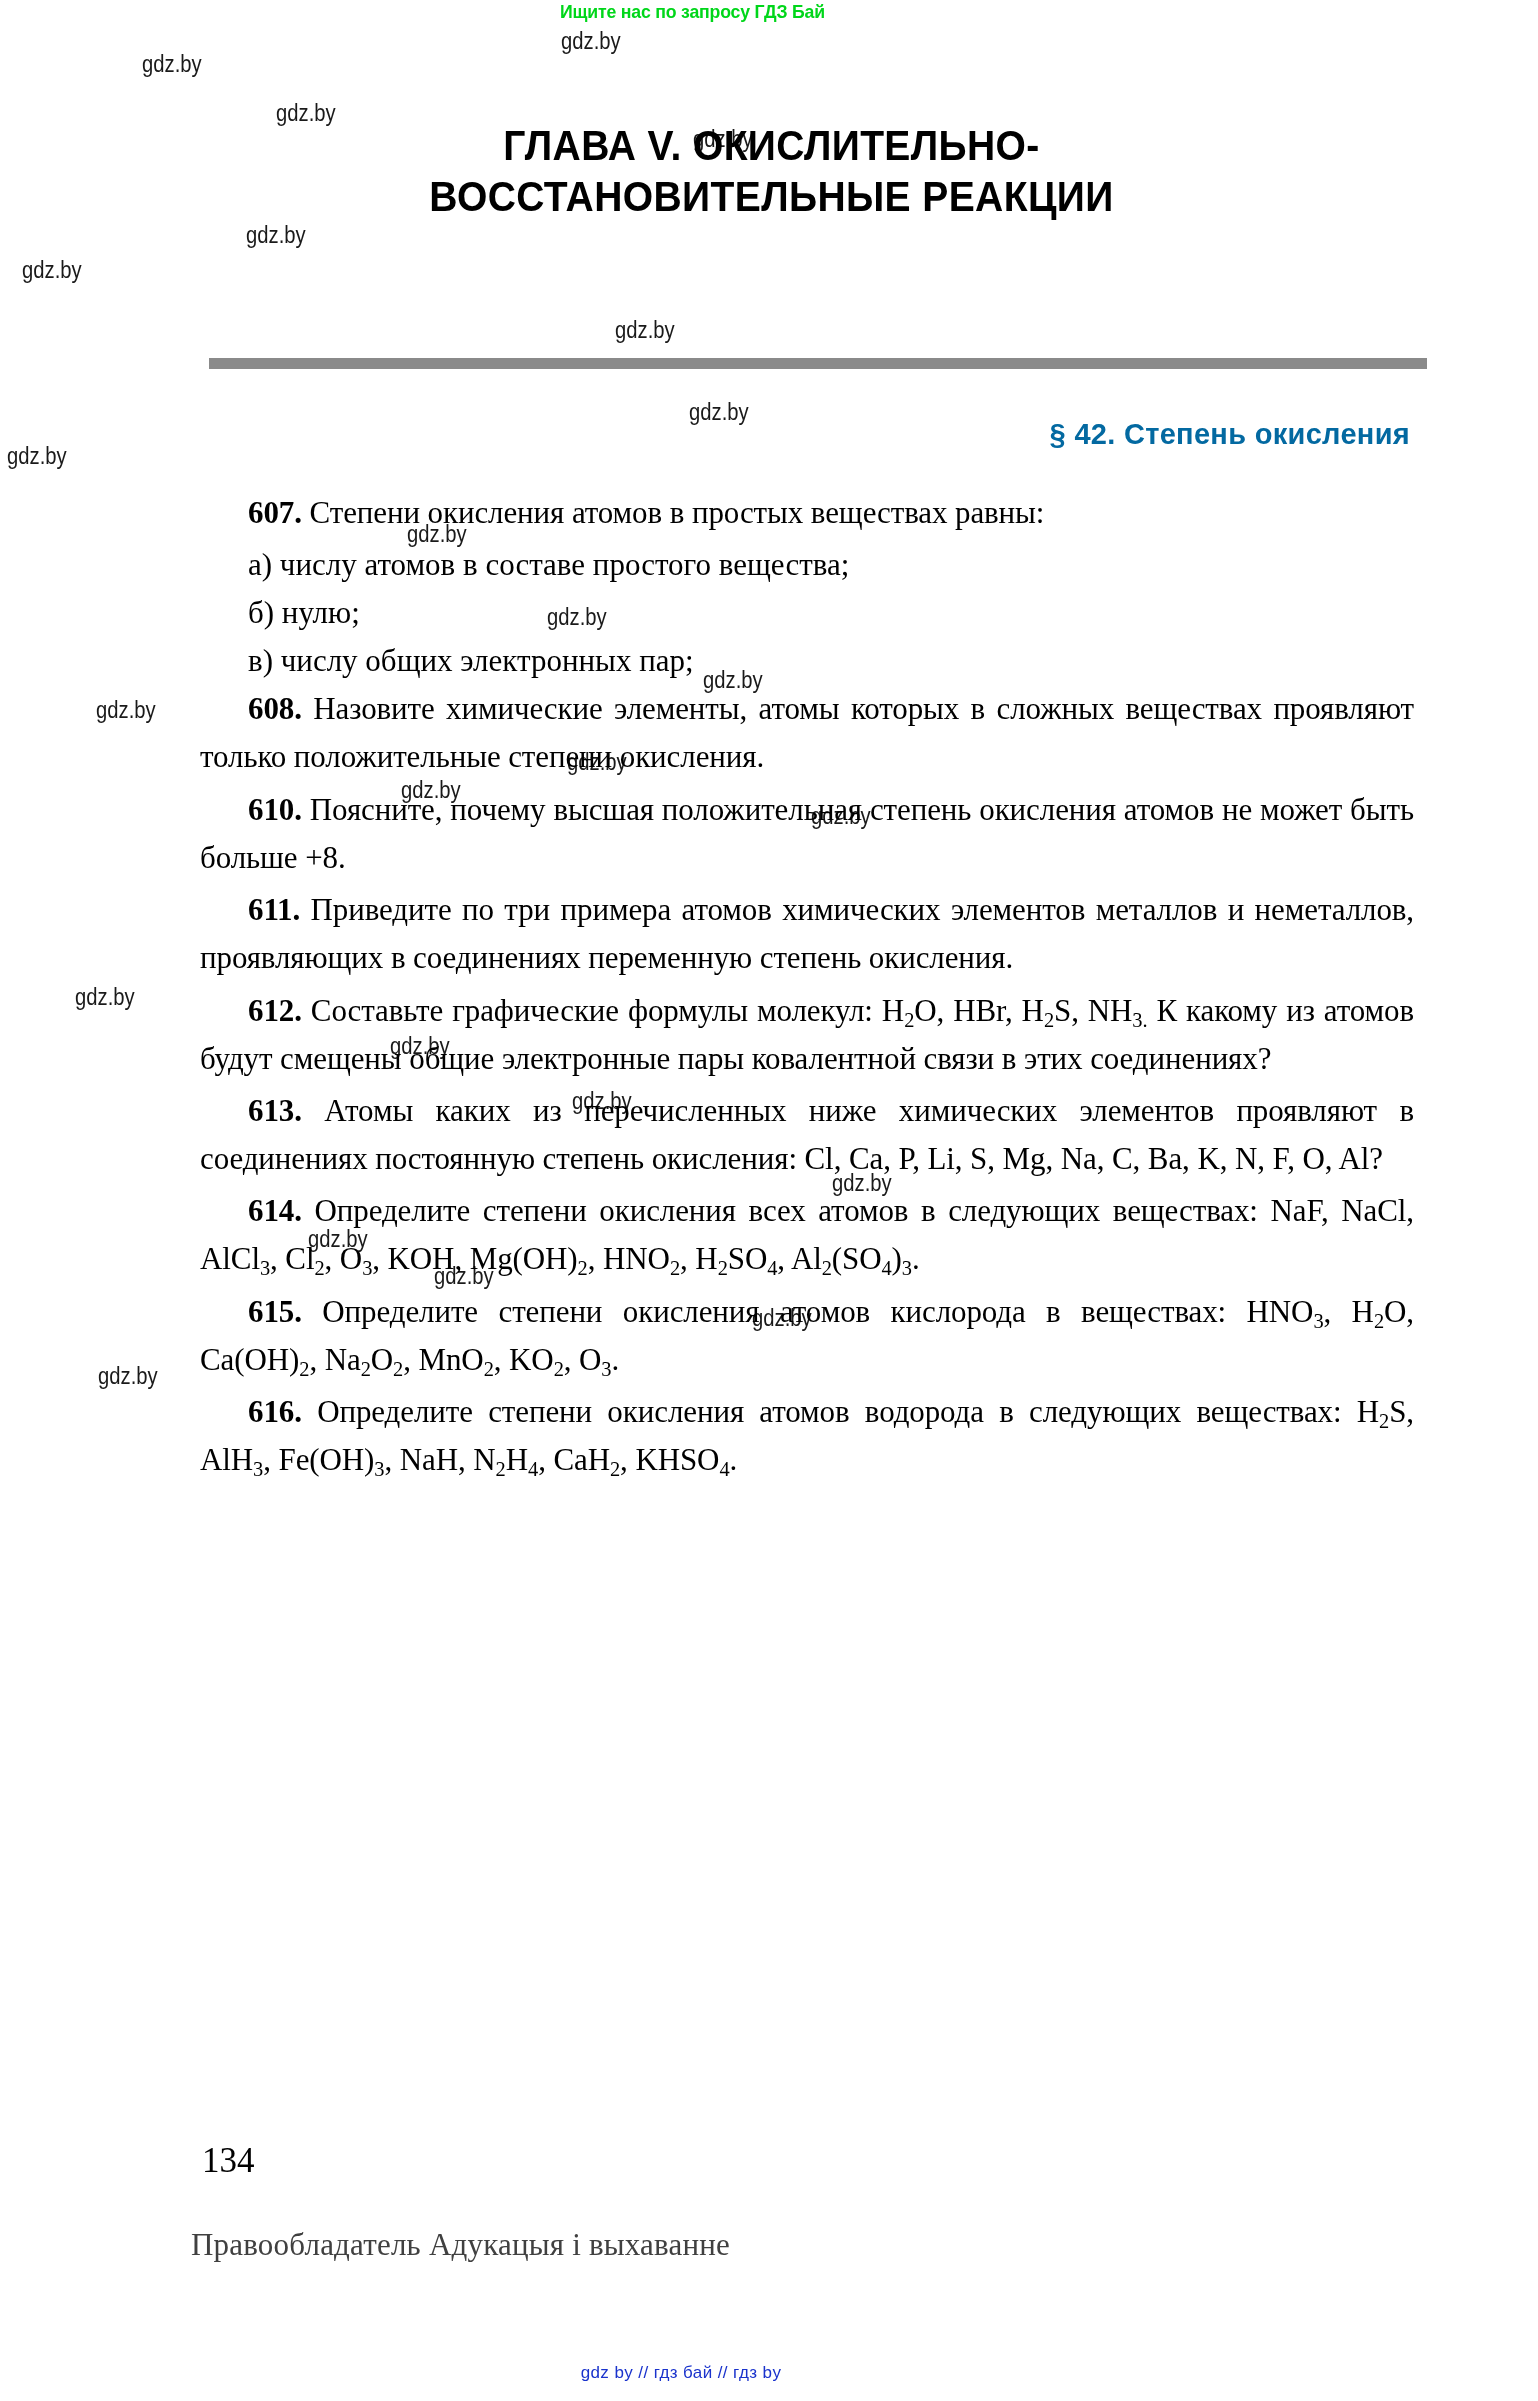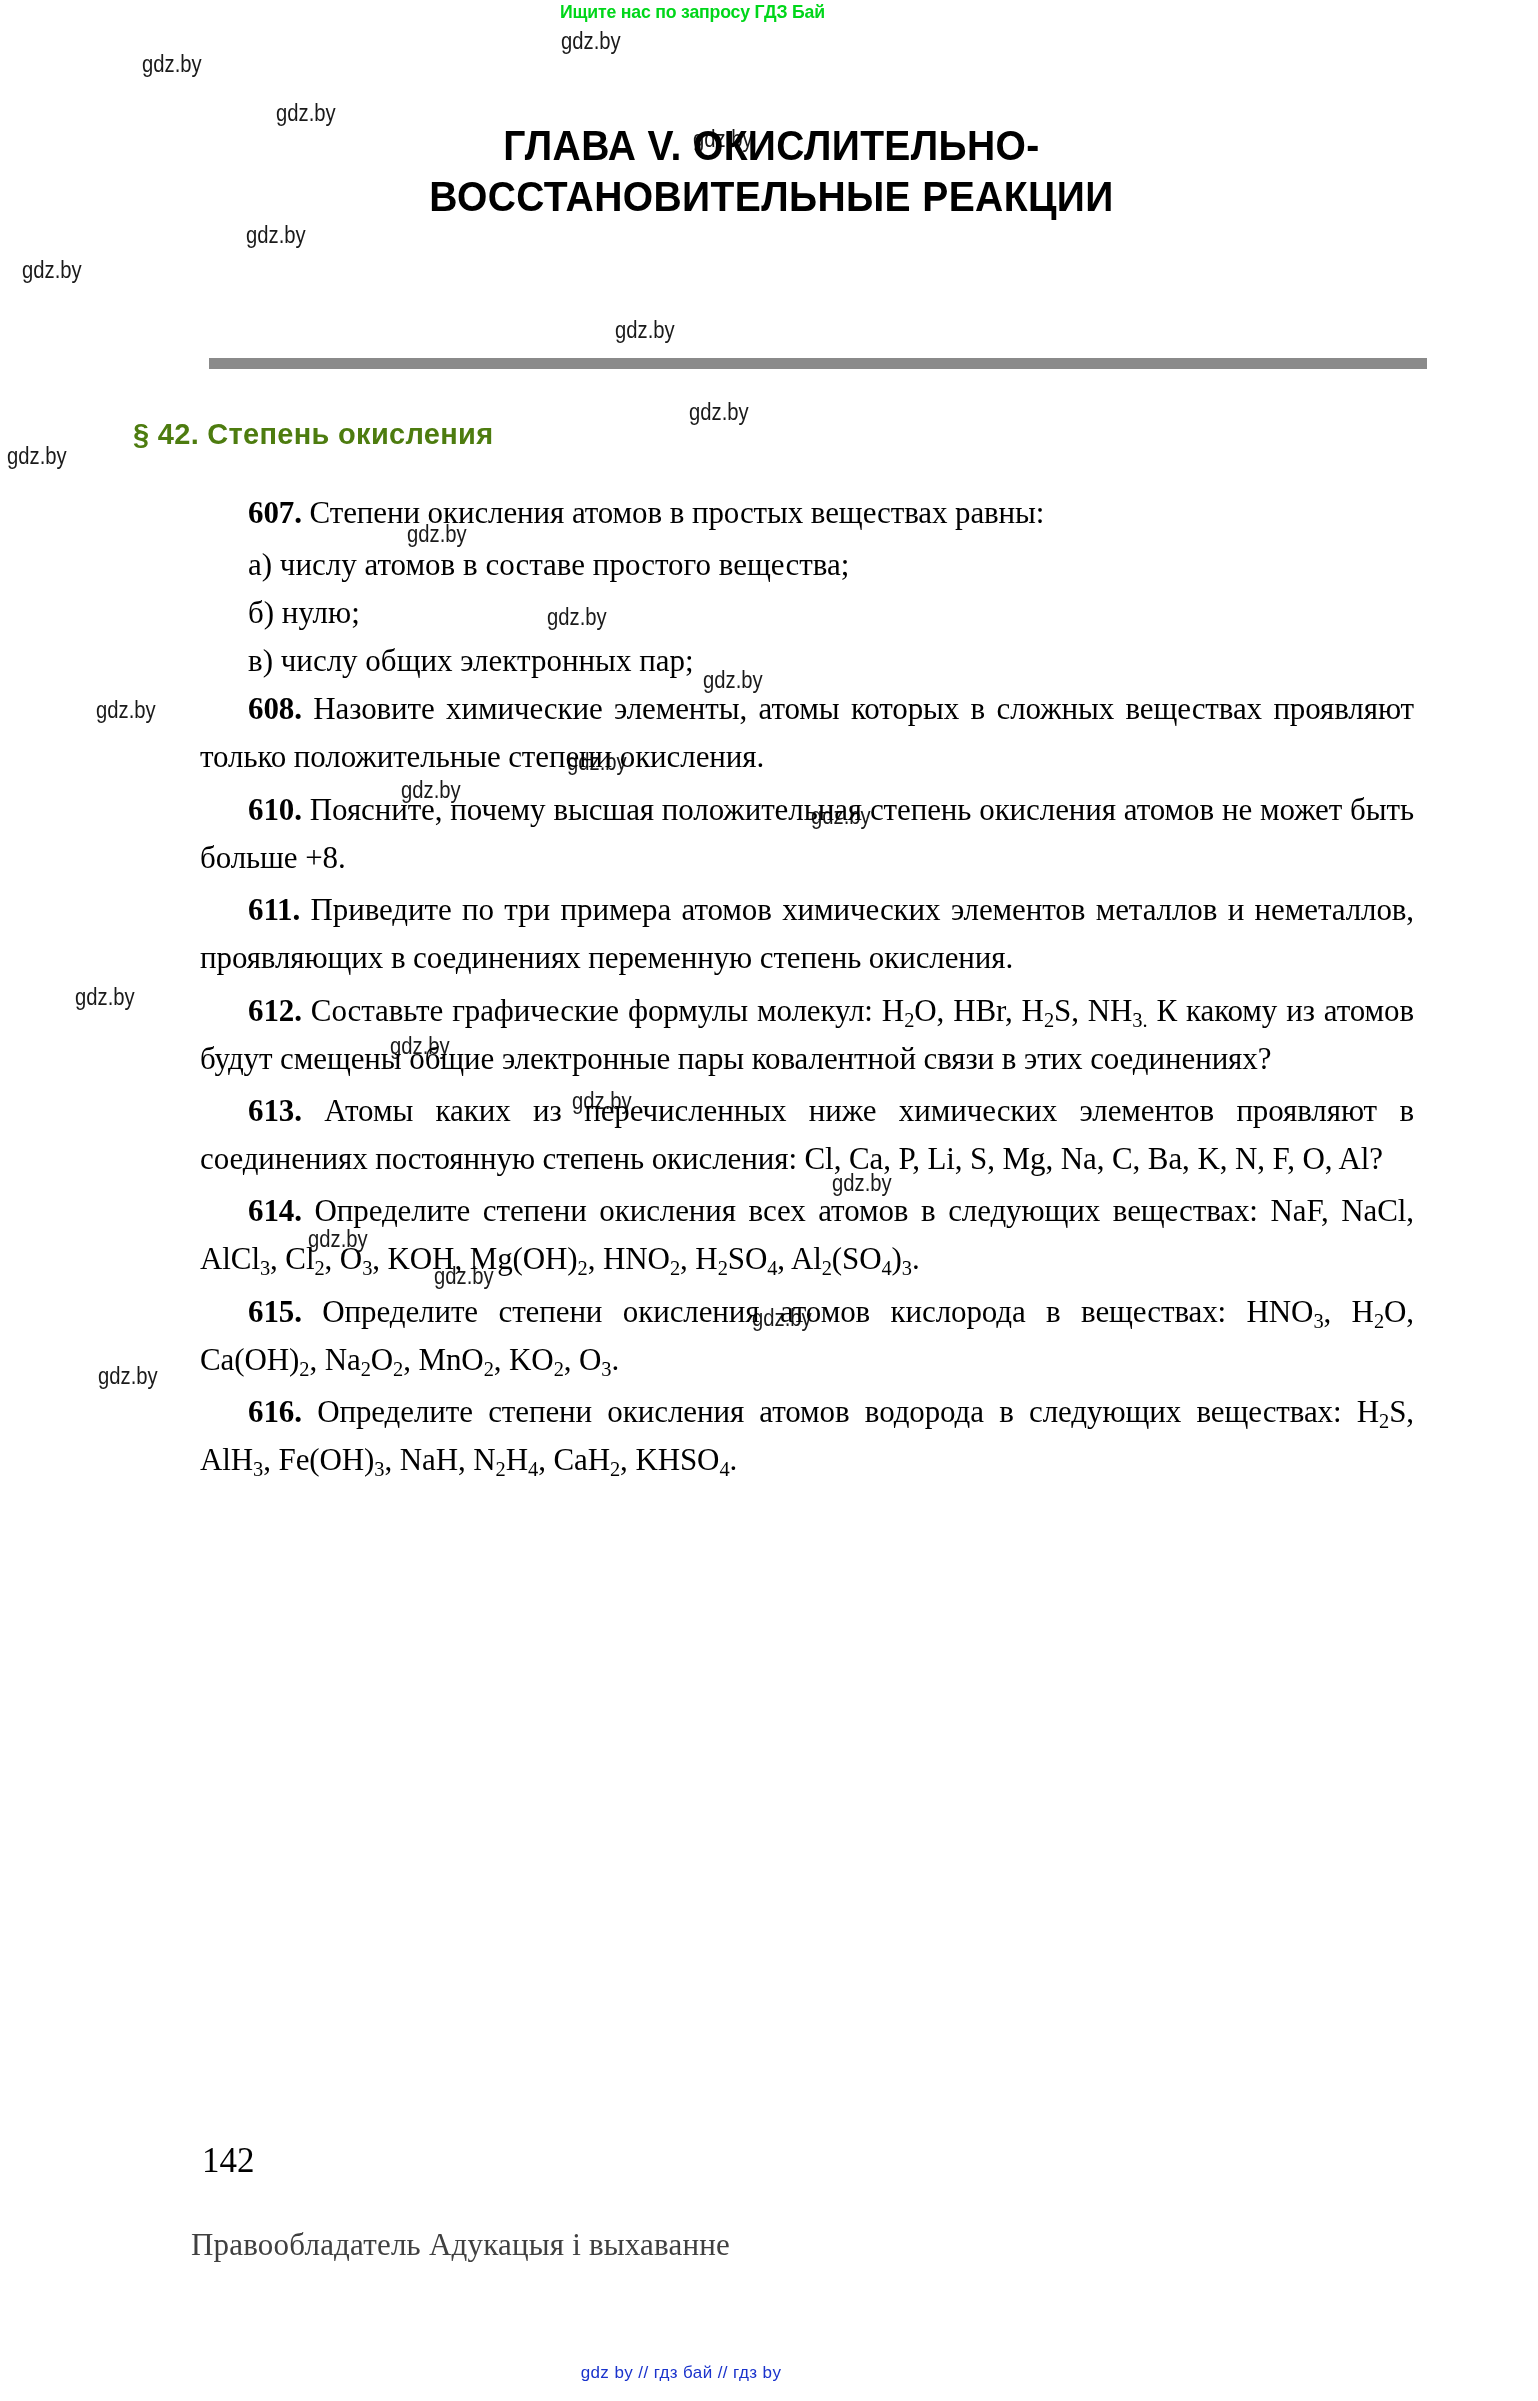--- a/index.html
+++ b/index.html
@@ -64,26 +64,26 @@
     top: 358px;
     width: 1218px;
     height: 10.6px;
     background: #8a8a8a;
   }
   .heading-row {
     position: absolute;
     left: 133px;
     top: 418px;
     width: 1277px;
-    text-align: left;
+    text-align: right;
     font-family: "Liberation Sans", sans-serif;
     font-weight: 700;
     font-size: 29px;
     letter-spacing: 0.3px;
-    color: #4d7c0f;
+    color: #0369a1;
   }
 
   
   .body {
     position: absolute;
     left: 200px;
     top: 489px;
     width: 1214px;
   }
   p.ex {
@@ -198,20 +198,20 @@
       <p class="ex"><span class="num">608. </span><span>Назовите химические элементы, атомы которых в сложных веществах проявляют только положительные степени окисления.</span></p>
       <p class="ex"><span class="num">610. </span><span>Поясните, почему высшая положительная степень окисления атомов не может быть больше +8.</span></p>
       <p class="ex"><span class="num">611. </span><span>Приведите по три примера атомов химических элементов металлов и неметаллов, проявляющих в соединениях переменную степень окисления.</span></p>
       <p class="ex"><span class="num">612. </span><span>Составьте графические формулы молекул: H<sub>2</sub>O, HBr, H<sub>2</sub>S, NH<sub>3.</sub> К какому из атомов будут смещены общие электронные пары ковалентной связи в этих соединениях?</span></p>
       <p class="ex"><span class="num">613. </span><span>Атомы каких из перечисленных ниже химических элементов проявляют в соединениях постоянную степень окисления: Cl, Ca, P, Li, S, Mg, Na, C, Ba, K, N, F, O, Al?</span></p>
       <p class="ex"><span class="num">614. </span><span>Определите степени окисления всех атомов в следующих веществах: NaF, NaCl, AlCl<sub>3</sub>, Cl<sub>2</sub>, O<sub>3</sub>, KOH, Mg(OH)<sub>2</sub>, HNO<sub>2</sub>, H<sub>2</sub>SO<sub>4</sub>, Al<sub>2</sub>(SO<sub>4</sub>)<sub>3</sub>.</span></p>
       <p class="ex"><span class="num">615. </span><span>Определите степени окисления атомов кислорода в веществах: HNO<sub>3</sub>, H<sub>2</sub>O, Ca(OH)<sub>2</sub>, Na<sub>2</sub>O<sub>2</sub>, MnO<sub>2</sub>, KO<sub>2</sub>, O<sub>3</sub>.</span></p>
       <p class="ex"><span class="num">616. </span><span>Определите степени окисления атомов водорода в следующих веществах: H<sub>2</sub>S, AlH<sub>3</sub>, Fe(OH)<sub>3</sub>, NaH, N<sub>2</sub>H<sub>4</sub>, CaH<sub>2</sub>, KHSO<sub>4</sub>.</span></p>
     </div>
 
-  <div class="page-number">142</div>
+  <div class="page-number">134</div>
 
   <div class="copyright-wm">Правообладатель Адукацыя і выхаванне</div>
 
   <div class="footer-links">gdz by  //  гдз бай  //  гдз by</div>
 
 </div>
 
 
 </body></html>

